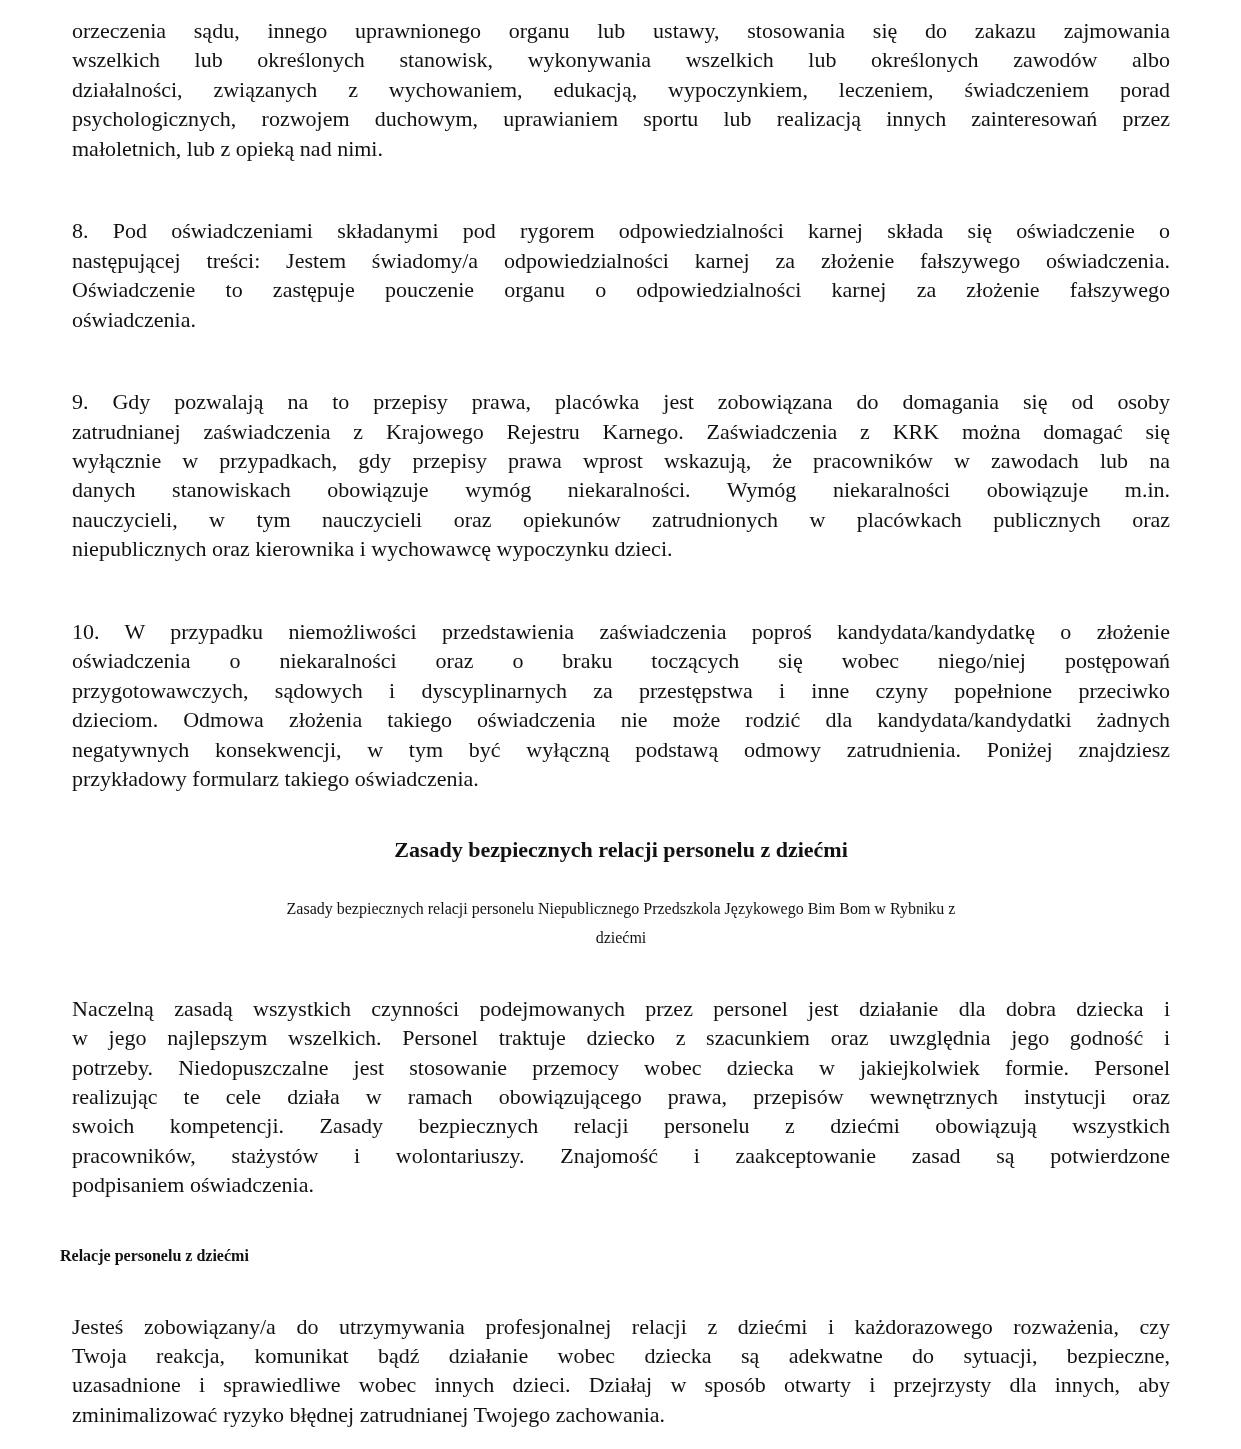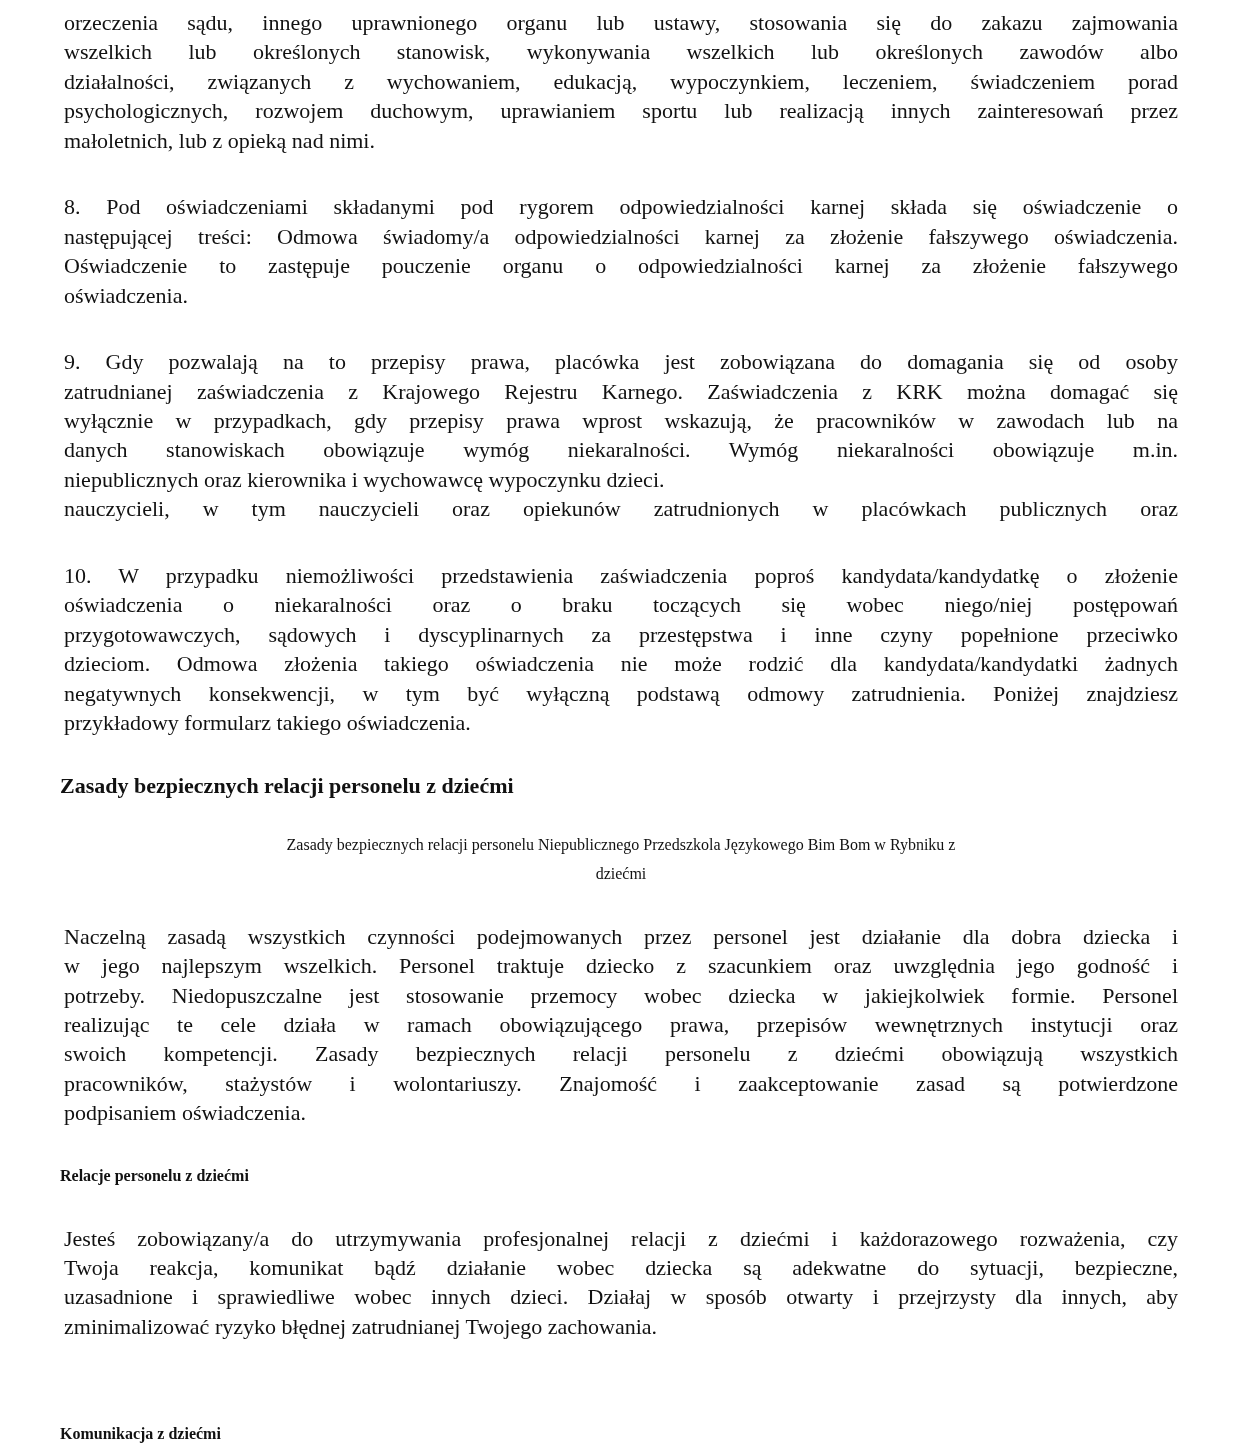--- a/index.html
+++ b/index.html
@@ -15,40 +15,40 @@
     color: #111111;
     font-family: "Liberation Serif", "DejaVu Serif", serif;
   }
   .page {
     position: absolute;
     left: 60px;
     top: 4px;
     width: 1122px;
   }
   .para {
-    margin: 4px;
+    margin: 12px;
     font-size: 22px;
     line-height: 29.4px;
     letter-spacing: 0;
   }
   .line {
     display: block;
     text-align: justify;
     text-align-last: justify;
     white-space: nowrap;
     height: 29.4px;
   }
   .line.last {
     text-align-last: left;
   }
   .gap { height: 29.4px; }
   .gap-big { height: 44px; }
   .heading {
     margin: 0;
-    text-align: left;
+    text-align: center;
     font-weight: bold;
     font-size: 22px;
     line-height: 29.4px;
   }
   .subtitle {
     margin: 0;
     text-align: center;
     font-size: 16px;
     line-height: 29.4px;
   }
@@ -69,34 +69,34 @@
     <span class="line">wszelkich lub określonych stanowisk, wykonywania wszelkich lub określonych zawodów albo</span>
     <span class="line">działalności, związanych z wychowaniem, edukacją, wypoczynkiem, leczeniem, świadczeniem porad</span>
     <span class="line">psychologicznych, rozwojem duchowym, uprawianiem sportu lub realizacją innych zainteresowań przez</span>
     <span class="line last">małoletnich, lub z opieką nad nimi.</span>
   </p>
 
   <div class="gap"></div>
 
   <p class="para">
     <span class="line">8. Pod oświadczeniami składanymi pod rygorem odpowiedzialności karnej składa się oświadczenie o</span>
-    <span class="line">następującej treści: Odmowa świadomy/a odpowiedzialności karnej za złożenie fałszywego oświadczenia.</span>
+    <span class="line">następującej treści: Jestem świadomy/a odpowiedzialności karnej za złożenie fałszywego oświadczenia.</span>
     <span class="line">Oświadczenie to zastępuje pouczenie organu o odpowiedzialności karnej za złożenie fałszywego</span>
     <span class="line last">oświadczenia.</span>
   </p>
 
   <div class="gap"></div>
 
   <p class="para">
     <span class="line">9. Gdy pozwalają na to przepisy prawa, placówka jest zobowiązana do domagania się od osoby</span>
     <span class="line">zatrudnianej zaświadczenia z Krajowego Rejestru Karnego. Zaświadczenia z KRK można domagać się</span>
     <span class="line">wyłącznie w przypadkach, gdy przepisy prawa wprost wskazują, że pracowników w zawodach lub na</span>
     <span class="line">danych stanowiskach obowiązuje wymóg niekaralności. Wymóg niekaralności obowiązuje m.in.</span>
+    <span class="line">nauczycieli, w tym nauczycieli oraz opiekunów zatrudnionych w placówkach publicznych oraz</span>
     <span class="line last">niepublicznych oraz kierownika i wychowawcę wypoczynku dzieci.</span>
-    <span class="line">nauczycieli, w tym nauczycieli oraz opiekunów zatrudnionych w placówkach publicznych oraz</span>
   </p>
 
   <div class="gap"></div>
 
   <p class="para">
     <span class="line">10. W przypadku niemożliwości przedstawienia zaświadczenia poproś kandydata/kandydatkę o złożenie</span>
     <span class="line">oświadczenia o niekaralności oraz o braku toczących się wobec niego/niej postępowań</span>
     <span class="line">przygotowawczych, sądowych i dyscyplinarnych za przestępstwa i inne czyny popełnione przeciwko</span>
     <span class="line">dzieciom. Odmowa złożenia takiego oświadczenia nie może rodzić dla kandydata/kandydatki żadnych</span>
     <span class="line">negatywnych konsekwencji, w tym być wyłączną podstawą odmowy zatrudnienia. Poniżej znajdziesz</span>

